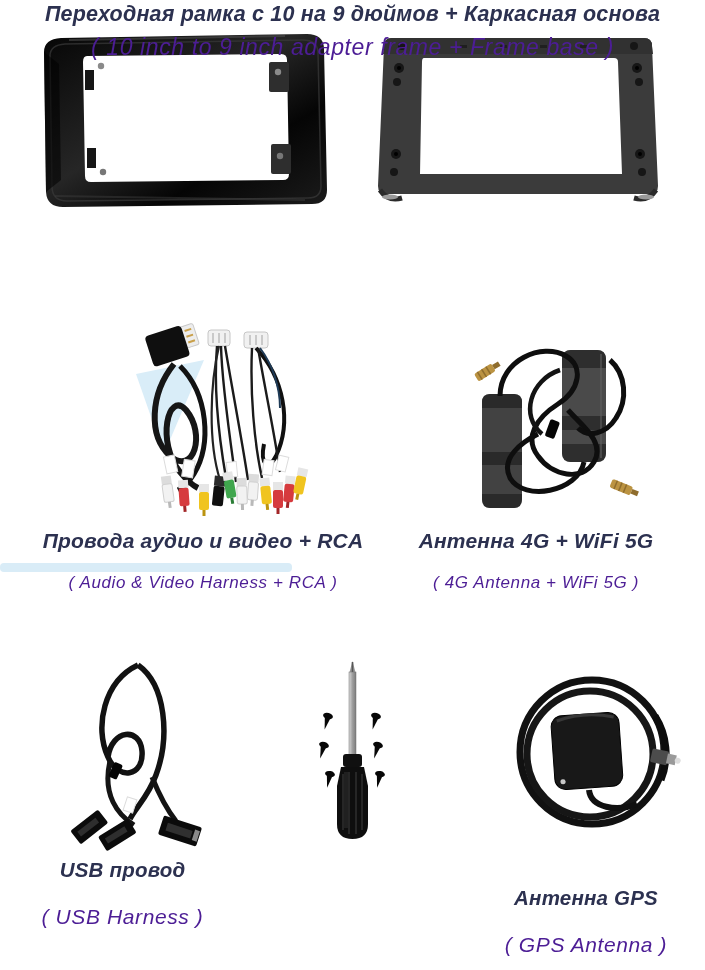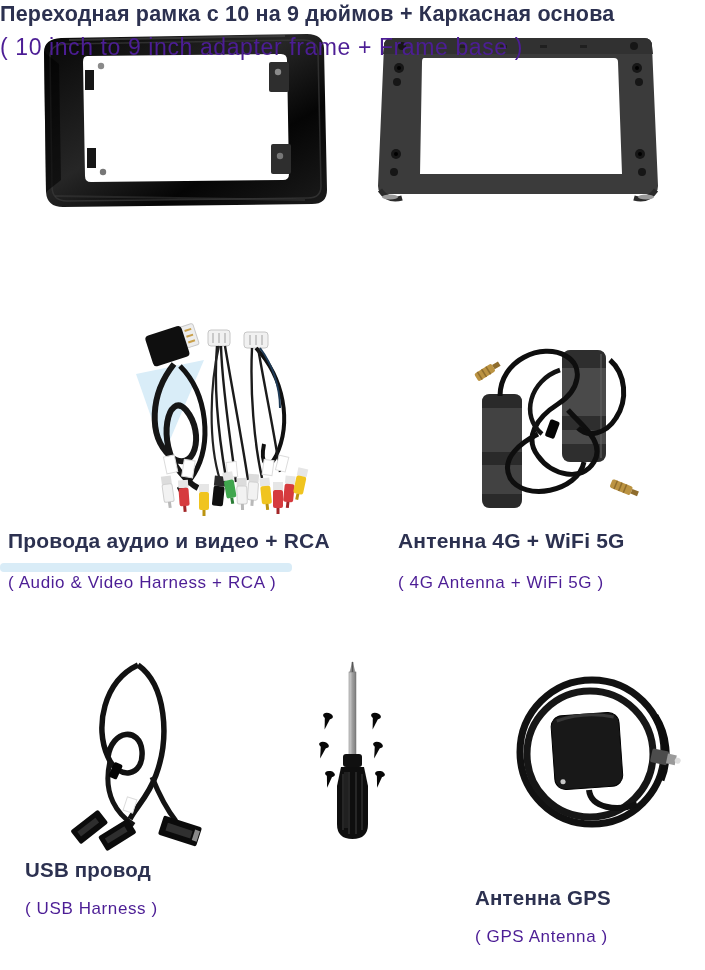--- a/index.html
+++ b/index.html
@@ -2,32 +2,32 @@
 <html><head>
 <meta charset="utf-8">
 <style>
   html,body{margin:0;padding:0;background:#fff;}
   .canvas{
     position:relative;width:705px;height:970px;background:#ffffff;overflow:hidden;
     font-family:"Liberation Sans", sans-serif;
   }
   figure.ph{position:absolute;margin:0;padding:0;}
   figure.ph svg{display:block;}
-  .cap{position:absolute;z-index:2;}
+  .cap{position:absolute;text-align:center;z-index:2;font-style:italic;}
   .cap .ru{font-weight:700;color:#2c3150;letter-spacing:.2px;}
   .cap .en{font-weight:400;color:#4c1d95;letter-spacing:.6px;}
   #cap-frames{left:0;top:216;width:705px;}
   #cap-frames .ru{font-size:21.5px;line-height:28px;}
   #cap-frames .en{font-size:23px;line-height:34px;margin-top:2px;}
   #cap-av{left:8px;top:527px;width:390px;}
   #cap-4g{left:398px;top:527px;width:276px;}
   #cap-av .ru,#cap-4g .ru{font-size:21px;line-height:28px;}
   #cap-av .en,#cap-4g .en{font-size:17px;line-height:32px;margin-top:12px;}
   .cap-bottom .ru{font-size:20.5px;line-height:27px;}
-  .cap-bottom .en{font-size:17px;line-height:32px;margin-top:10px;}
+  .cap-bottom .en{font-size:21px;line-height:32px;margin-top:18px;}
   #cap-usb{left:25px;top:856px;width:195px;}
   #cap-screws{left:222px;top:856px;width:260px;}
   #cap-gps{left:475px;top:884px;width:222px;}
   .wm-stripe{
     position:absolute;left:0;top:563px;width:292px;height:9px;
     background:#d9ecf7;border-radius:4px;z-index:1;
   }
 </style>
 </head>
 <body>

